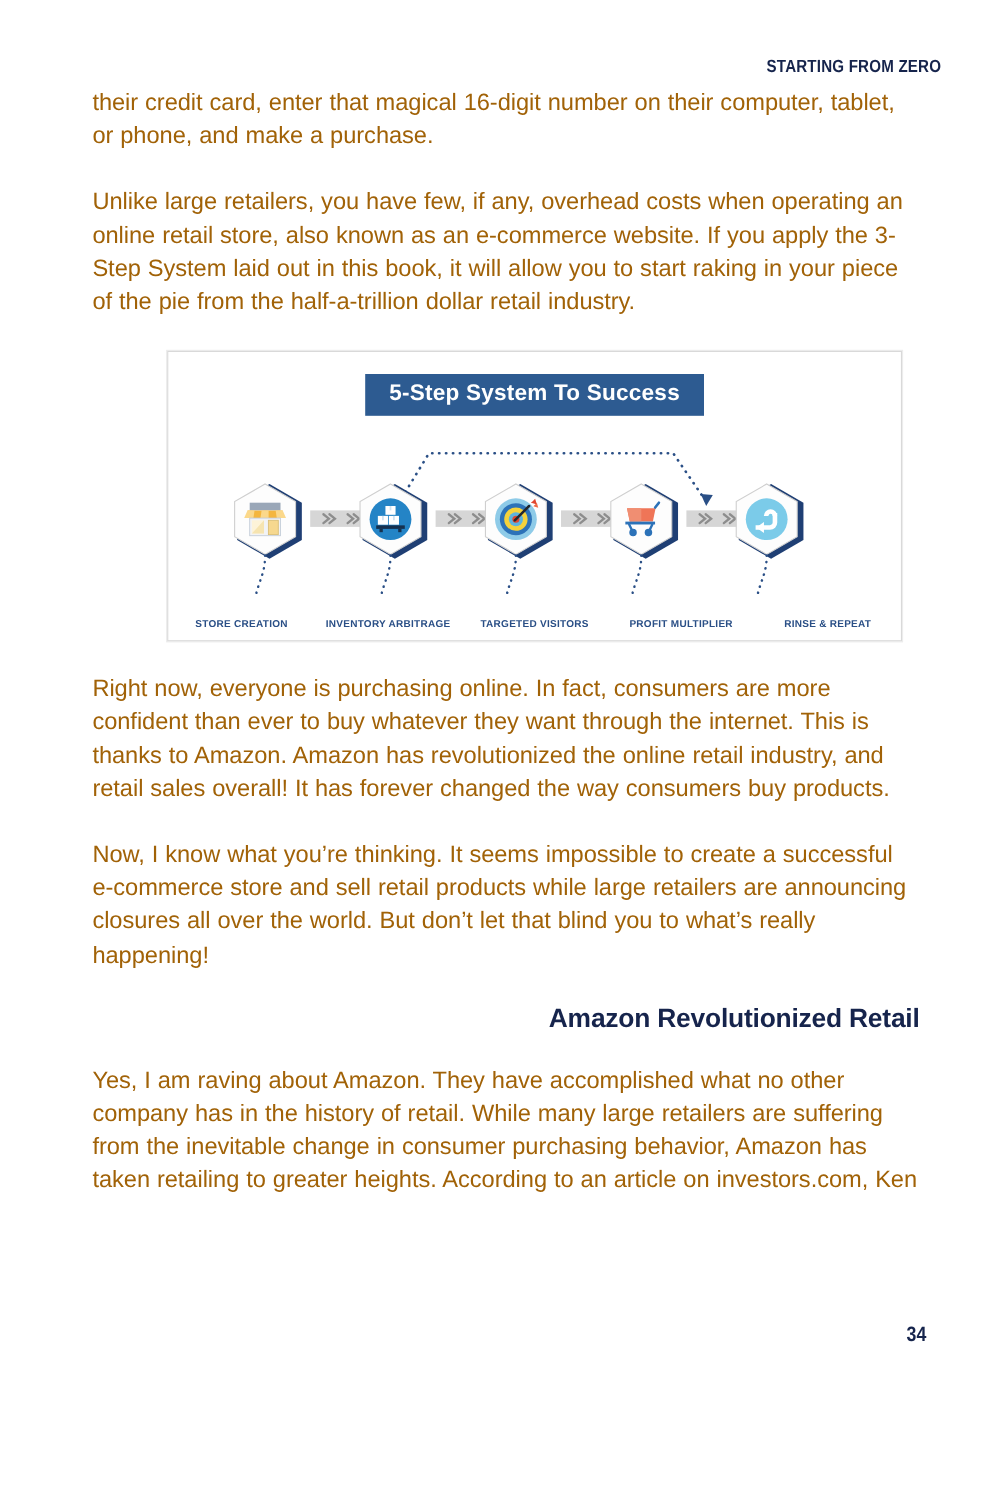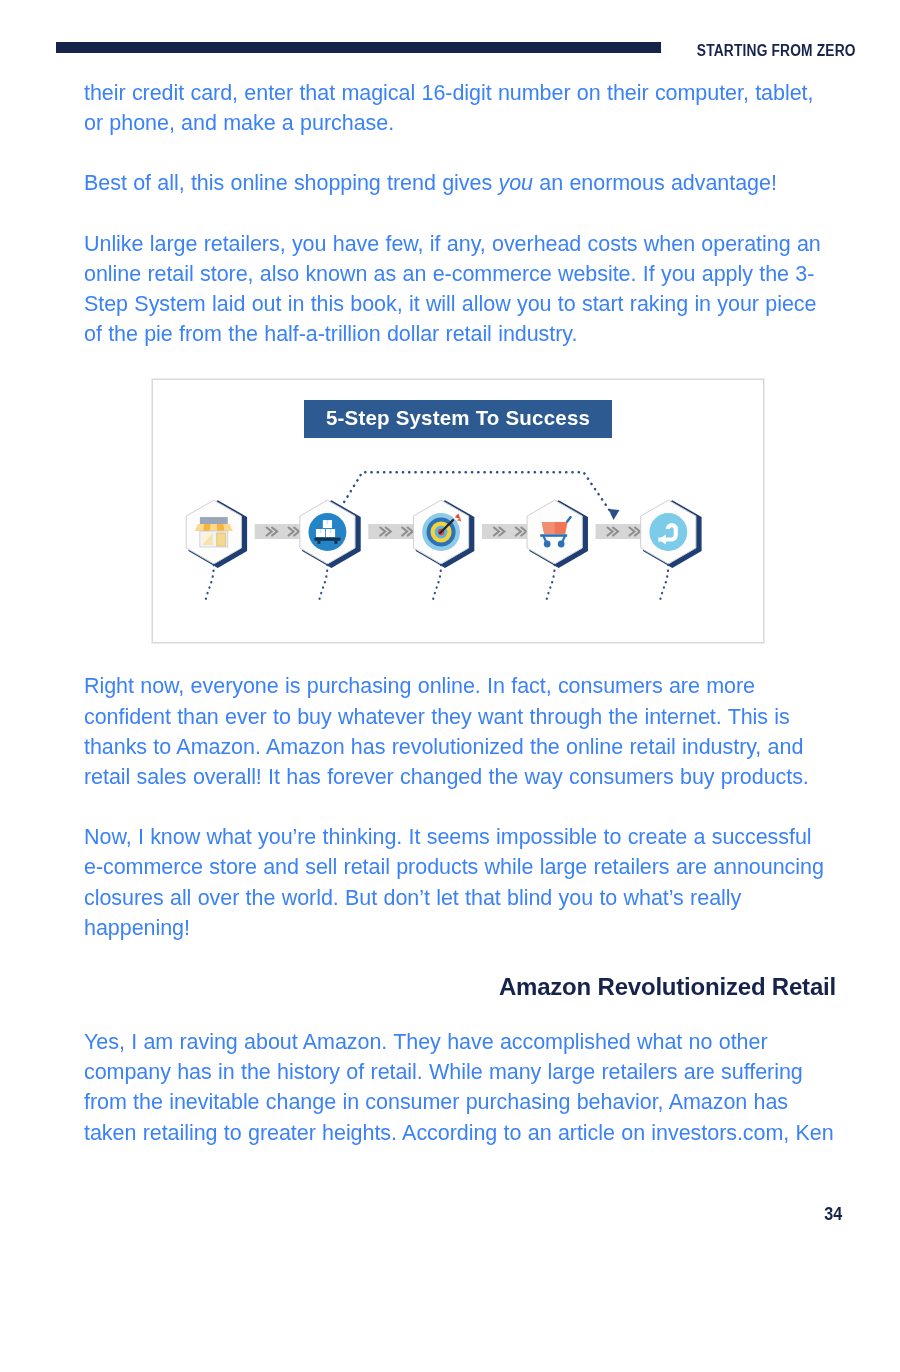--- a/index.html
+++ b/index.html
@@ -16,22 +16,23 @@
   }
 
   
   .header {
     position: absolute;
     top: 42px;
     left: 56px;
     right: 44px;
     height: 20px;
     display: flex;
-    align-items: flex-start;
+    align-items: flex-end;
     gap: 10px;
+    flex-direction: column;
   }
   .header-rule {
     flex: 1 1 auto;
     height: 11px;
     background: #16244c;
   }
   .header-title {
     flex: 0 0 auto;
     color: #16244c;
     font-family: "Liberation Sans Narrow", "Liberation Sans", sans-serif;
@@ -45,21 +46,21 @@
 
   
   .page-body {
     position: absolute;
     top: 78px;
     left: 84px;
     width: 752px;
   }
   p.para {
     margin: 0 0 30px 0;
-    color: #3b82f6;
+    color: #a16207;
     font-size: 21.5px;
     line-height: 30.2px;
     font-family: "Liberation Sans Narrow", "Liberation Sans", sans-serif;
     letter-spacing: -0.05px;
     word-spacing: 0.4px;
   }
   p.para em { font-style: italic; }
 
   h2.section-heading {
     margin: 8px 0 26px 0;
@@ -67,21 +68,21 @@
     color: #16244c;
     font-size: 24px;
     font-weight: 700;
     font-family: "Liberation Sans", sans-serif;
     letter-spacing: -0.2px;
   }
 
   
   .figure {
     margin: 6px 0 28px 0;
-    width: 612px;
+    width: 668px;
     margin-left: 68px;
     background: #ffffff;
     border: 1px solid #d9d9d9;
     box-shadow: 0 0 0 1px #ececec;
     box-sizing: border-box;
     padding: 10px 0 6px 0;
     position: relative;
   }
   .fig-title-wrap {
     text-align: center;
@@ -140,21 +141,20 @@
 
 <div class="header">
   <div class="header-rule"></div>
   <div class="header-title">STARTING FROM ZERO</div>
 </div>
 
 <div class="page-body">
 
   <p class="para"><span>their credit card, enter that magical 16-digit number on their computer, tablet, or phone, and make a purchase.</span></p>
 
-  <p class="para"><span>Best of all, this online shopping trend gives </span><em>you</em><span> an enormous advantage!</span></p>
 
   <p class="para"><span>Unlike large retailers, you have few, if any, overhead costs when operating an online retail store, also known as an e-commerce website. If you apply the 3-Step System laid out in this book, it will allow you to start raking in your piece of the pie from the half-a-trillion dollar retail industry.</span></p>
 
   <figure class="figure">
 
     <div class="fig-title-wrap">
       <span class="fig-title">5-Step System To Success</span>
     </div>
 
     <div class="fig-canvas">
@@ -265,20 +265,27 @@
 
         <g fill="none" stroke="#2a4f86" stroke-width="2.2" stroke-linecap="round" stroke-dasharray="0.3 5.5">
           <path d="M61 119 C 61 136, 55 142, 52 158"></path>
           <path d="M175 119 C 175 136, 169 142, 166 158"></path>
           <path d="M289 119 C 289 136, 283 142, 280 158"></path>
           <path d="M403 119 C 403 136, 397 142, 394 158"></path>
           <path d="M517 119 C 517 136, 511 142, 508 158"></path>
         </g>
       </svg>
 
+      <div class="step-labels">
+        <div class="step-label">STORE CREATION</div>
+        <div class="step-label">INVENTORY ARBITRAGE</div>
+        <div class="step-label">TARGETED VISITORS</div>
+        <div class="step-label">PROFIT MULTIPLIER</div>
+        <div class="step-label">RINSE &amp; REPEAT</div>
+      </div>
     </div>
   </figure>
 
   <p class="para"><span>Right now, everyone is purchasing online. In fact, consumers are more confident than ever to buy whatever they want through the internet. This is thanks to Amazon. Amazon has revolutionized the online retail industry, and retail sales overall! It has forever changed the way consumers buy products.</span></p>
 
   <p class="para"><span>Now, I know what you’re thinking. It seems impossible to create a successful e-commerce store and sell retail products while large retailers are announcing closures all over the world. But don’t let that blind you to what’s really happening!</span></p>
 
   <h2 class="section-heading">Amazon Revolutionized Retail</h2>
 
   <p class="para"><span>Yes, I am raving about Amazon. They have accomplished what no other company has in the history of retail. While many large retailers are suffering from the inevitable change in consumer purchasing behavior, Amazon has taken retailing to greater heights. According to an article on investors.com, Ken</span></p>

